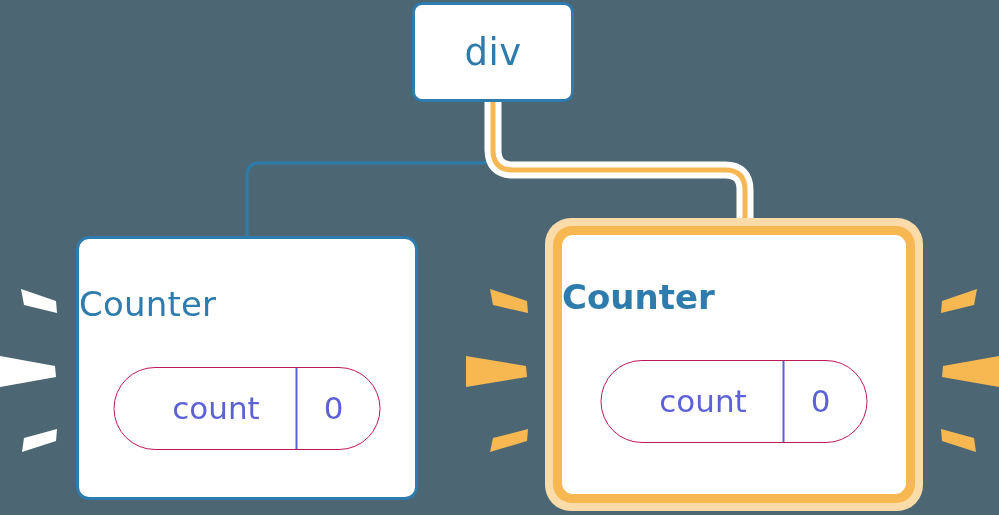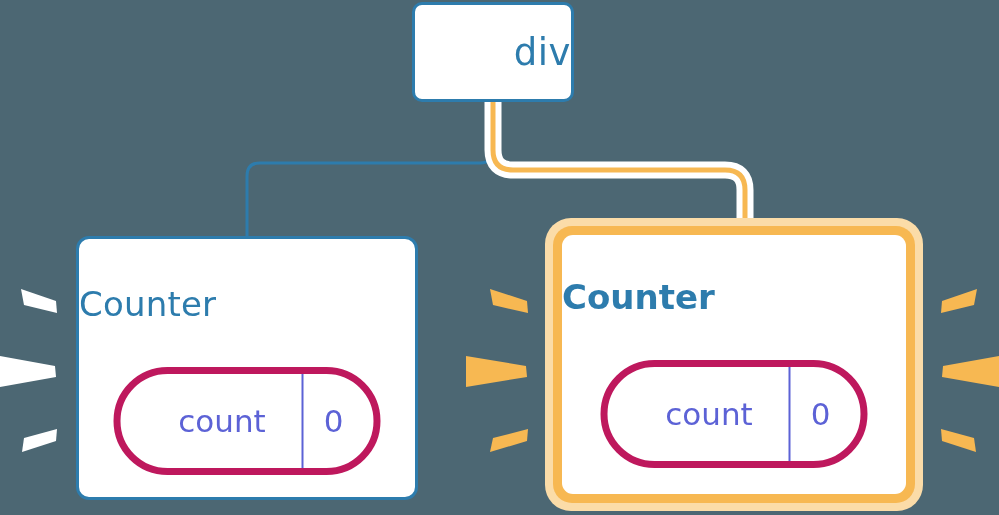--- a/index.html
+++ b/index.html
@@ -48,21 +48,21 @@
     border: 3px solid #2D7CAD;
     border-radius: 10px;
     z-index: 6;
   }
   .node-div .node-title {
     position: absolute;
     left: 0;
     right: 0;
     top: 50%;
     transform: translateY(-50%);
-    text-align: right;
+    text-align: center;
     color: #2D7CAD;
     font-size: 37px;
     font-weight: 400;
     letter-spacing: 0.5px;
     line-height: 1;
   }
 
   .node-counter-left {
     left: 76px;
     top: 236px;
@@ -123,22 +123,22 @@
     letter-spacing: 0px;
   }
 
   
   .state-pill {
     position: absolute;
     left: 50%;
     transform: translateX(-50%);
     top: 128px;
     width: 267px;
-    height: 108px;
-    border: 7px solid #be185d;
+    height: 83px;
+    border: 1px solid #be185d;
     border-radius: 999px;
     display: flex;
     align-items: stretch;
     box-sizing: border-box;
     background: transparent;
   }
   .node-counter-right .state-pill {
     top: 125px;
   }
   .pill-key {

